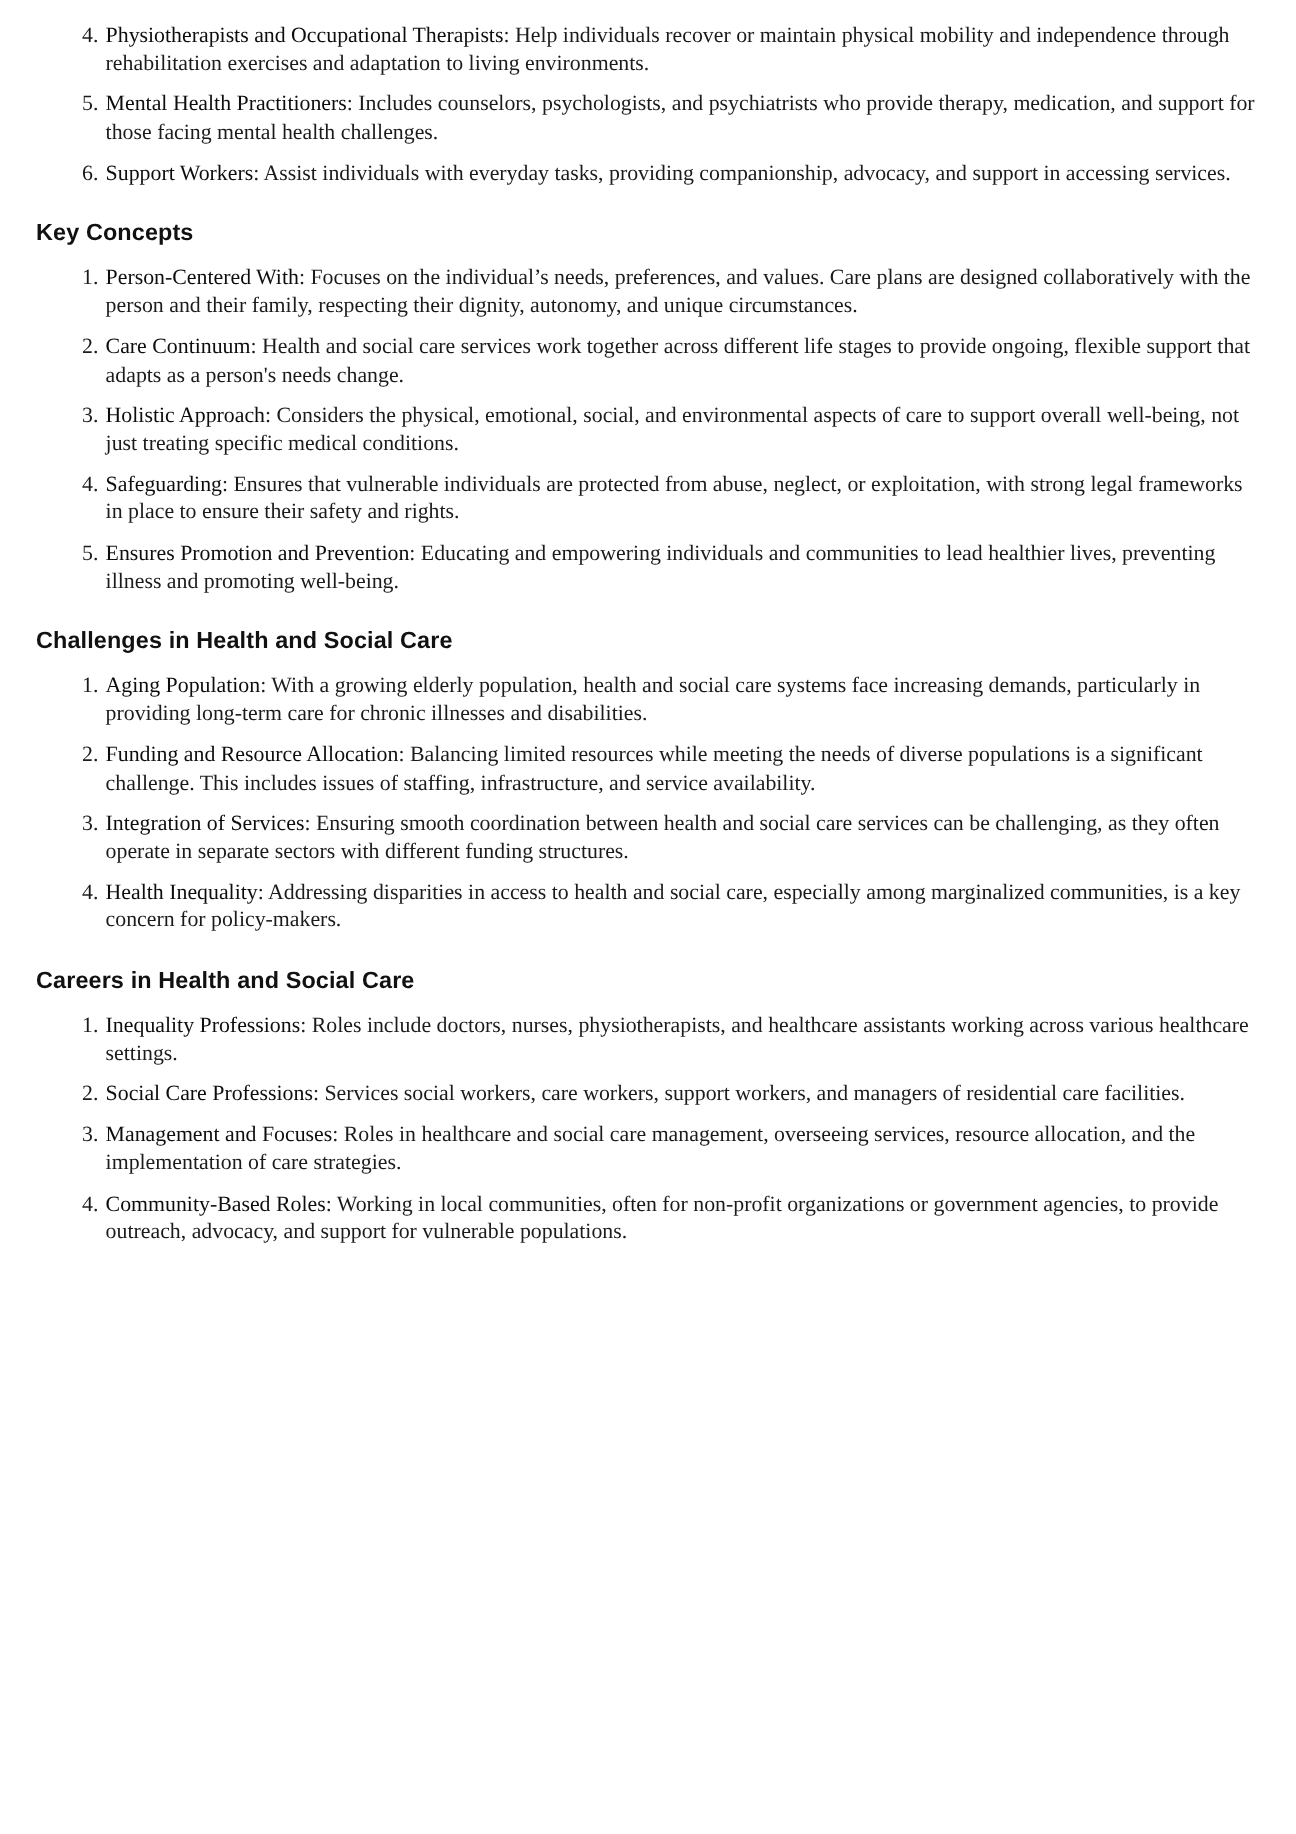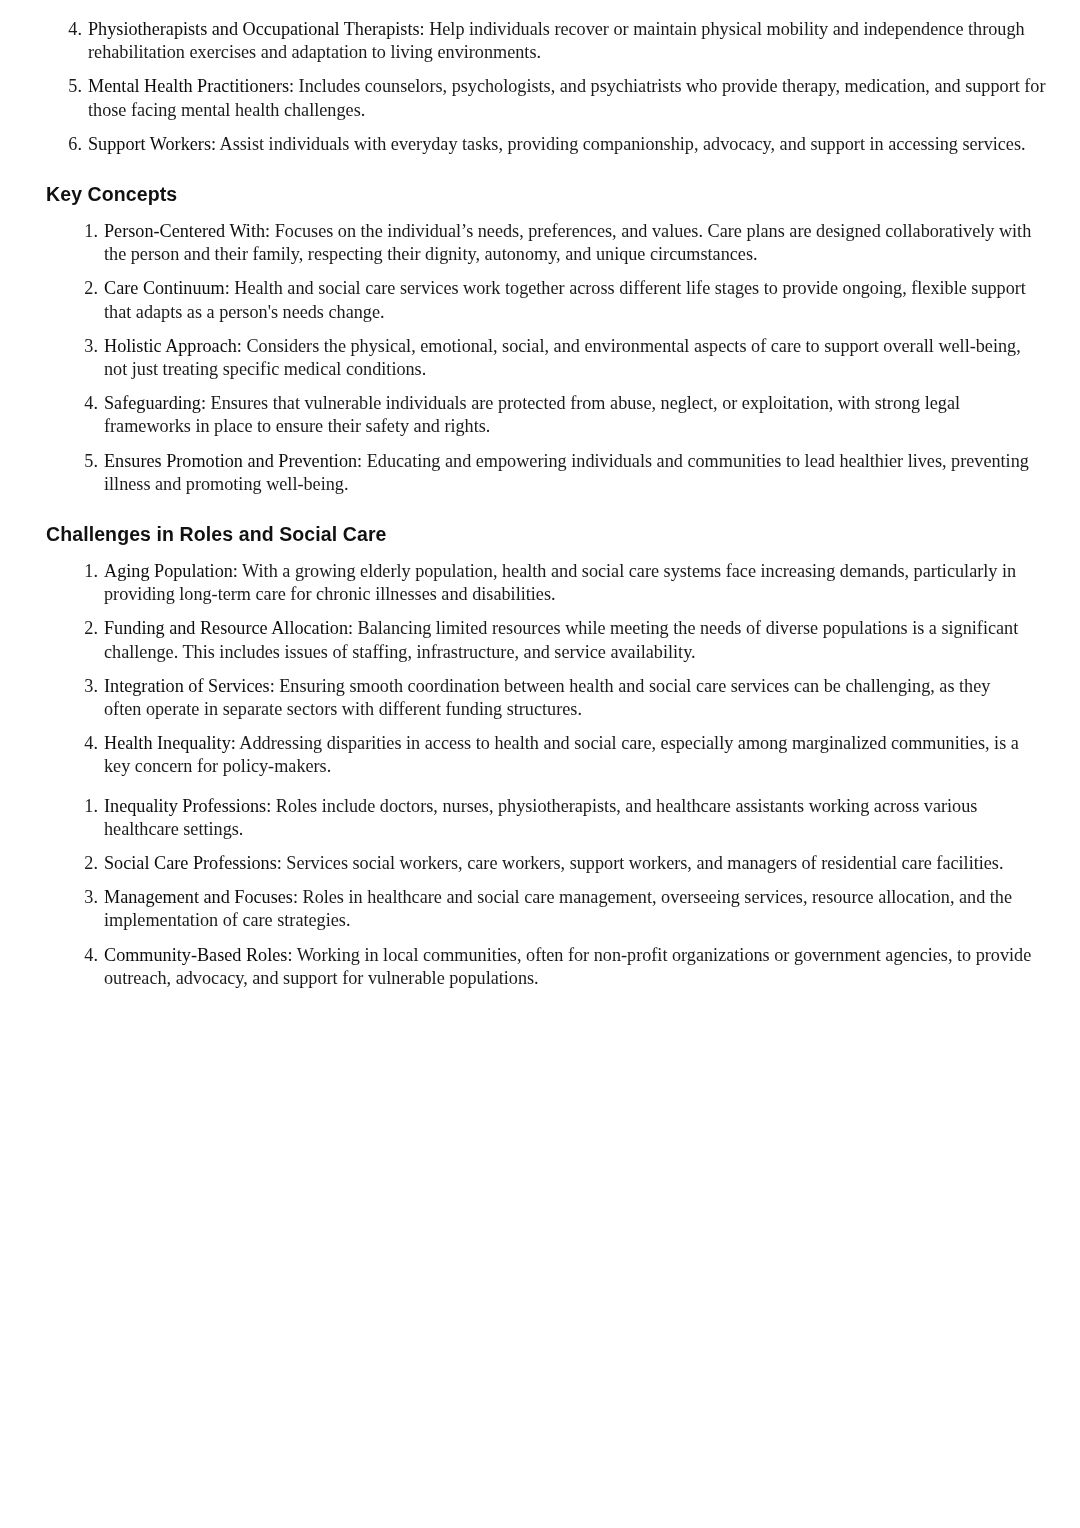--- a/index.html
+++ b/index.html
@@ -74,21 +74,21 @@
   .li-body {
     color: #1b1b1b;
   }
 
   
   .continued-list {
     margin-top: 0;
   }
 
   .section-block {
-    margin: 16px;
+    margin: 0;
   }
 </style>
 </head>
 <body>
 
 <div class="page">
 
   <ol class="doc-list continued-list" id="continued-list">
   <li>
     <span class="li-marker">4.</span>
@@ -131,21 +131,21 @@
   </li>
 
   <li>
     <span class="li-marker">5.</span>
     <span class="li-term">Ensures Promotion and Prevention</span><span class="li-body">: Educating and empowering individuals and communities to lead healthier lives, preventing illness and promoting well-being.</span>
   </li>
 </ol>
   </section>
 
   <section class="section-block">
-    <h2 class="section-heading">Challenges in Roles and Social Care</h2>
+    <h2 class="section-heading">Challenges in Health and Social Care</h2>
     <ol class="doc-list">
   <li>
     <span class="li-marker">1.</span>
     <span class="li-term">Aging Population</span><span class="li-body">: With a growing elderly population, health and social care systems face increasing demands, particularly in providing long-term care for chronic illnesses and disabilities.</span>
   </li>
 
   <li>
     <span class="li-marker">2.</span>
     <span class="li-term">Funding and Resource Allocation</span><span class="li-body">: Balancing limited resources while meeting the needs of diverse populations is a significant challenge. This includes issues of staffing, infrastructure, and service availability.</span>
   </li>
@@ -156,20 +156,21 @@
   </li>
 
   <li>
     <span class="li-marker">4.</span>
     <span class="li-term">Health Inequality</span><span class="li-body">: Addressing disparities in access to health and social care, especially among marginalized communities, is a key concern for policy-makers.</span>
   </li>
 </ol>
   </section>
 
   <section class="section-block">
+    <h2 class="section-heading">Careers in Health and Social Care</h2>
     <ol class="doc-list">
   <li>
     <span class="li-marker">1.</span>
     <span class="li-term">Inequality Professions</span><span class="li-body">: Roles include doctors, nurses, physiotherapists, and healthcare assistants working across various healthcare settings.</span>
   </li>
 
   <li>
     <span class="li-marker">2.</span>
     <span class="li-term">Social Care Professions</span><span class="li-body">: Services social workers, care workers, support workers, and managers of residential care facilities.</span>
   </li>

